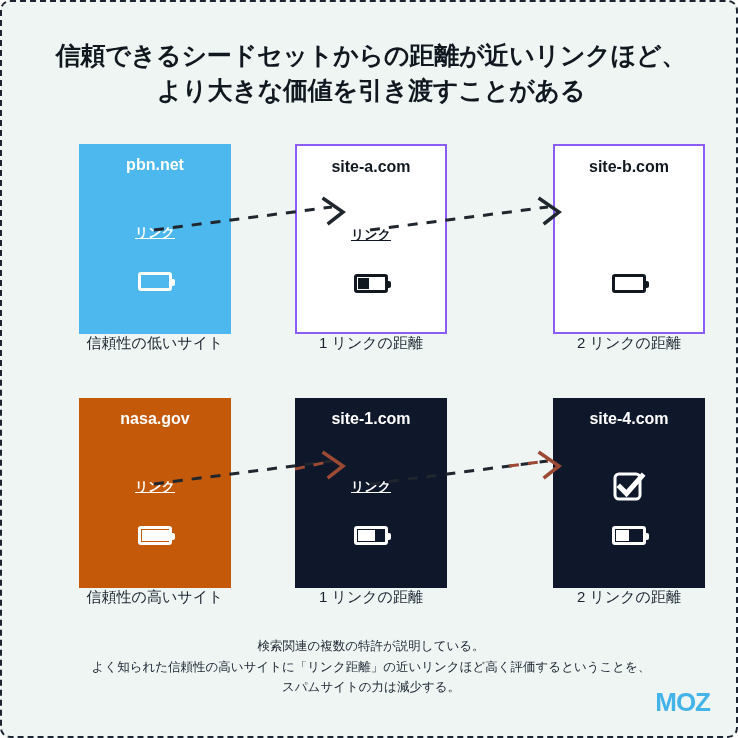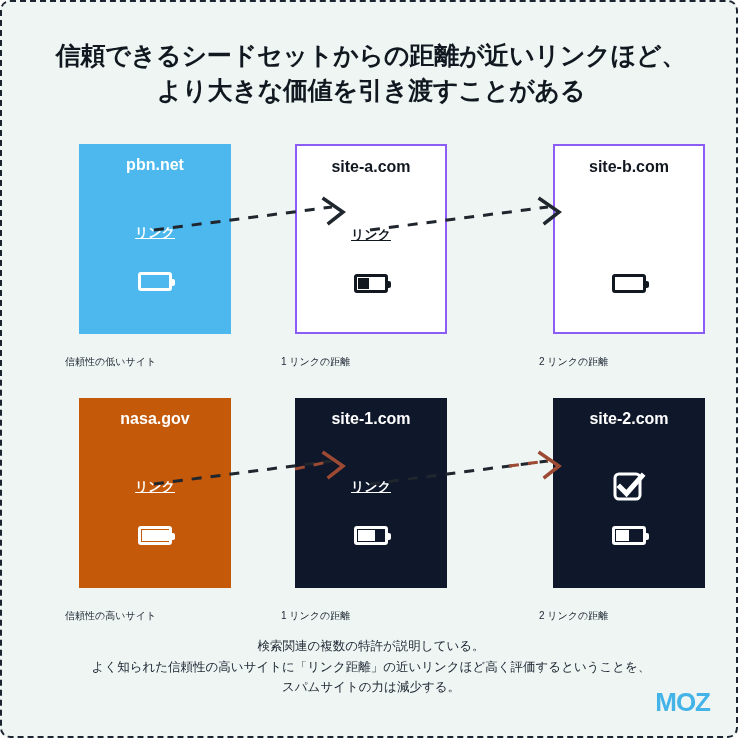--- a/index.html
+++ b/index.html
@@ -102,22 +102,23 @@
     width:4px;height:7px;
     background:#111820;
     border-radius:0 2px 2px 0;
   }
   
   .batt.white{border-color:#ffffff;}
   .batt.white .fill{background:#ffffff;}
   .batt.white .nub{background:#ffffff;}
 
   .caption{
-    position:absolute;left:-14px;top:211px;width:180px;
-    font-size:10px;
+    position:absolute;left:-14px;top:190px;width:180px;
+    text-align:center;
+    font-size:15px;
     color:#1b2430;
   }
 
   
   .arrows{position:absolute;left:0;top:0;width:738px;height:738px;pointer-events:none;}
 
   
   .footer{
     position:absolute;
     left:60px;top:634px;width:618px;
@@ -216,21 +217,21 @@
             <div class="fill" style="width:62%"></div>
             <div class="nub"></div>
           </div>
         </div>
       </div>
       <div class="caption">1 リンクの距離</div>
     </div>
 
     <div class="cell c2">
       <div class="card darkblue">
-        <div class="card-title">site-2.com</div>
+        <div class="card-title">site-4.com</div>
         <div class="check-wrap">
           <svg width="34" height="34" viewBox="0 0 34 34">
             <rect x="3" y="4" width="25" height="25" rx="4" ry="4" fill="none" stroke="#ffffff" stroke-width="3"></rect>
             <path d="M8 17 L14.5 23.5 L30 6" fill="none" stroke="#ffffff" stroke-width="5" stroke-linecap="square" stroke-linejoin="miter"></path>
           </svg>
         </div>
         <div class="batt-wrap">
           <div class="batt white">
             <div class="fill" style="width:46%"></div>
             <div class="nub"></div>

